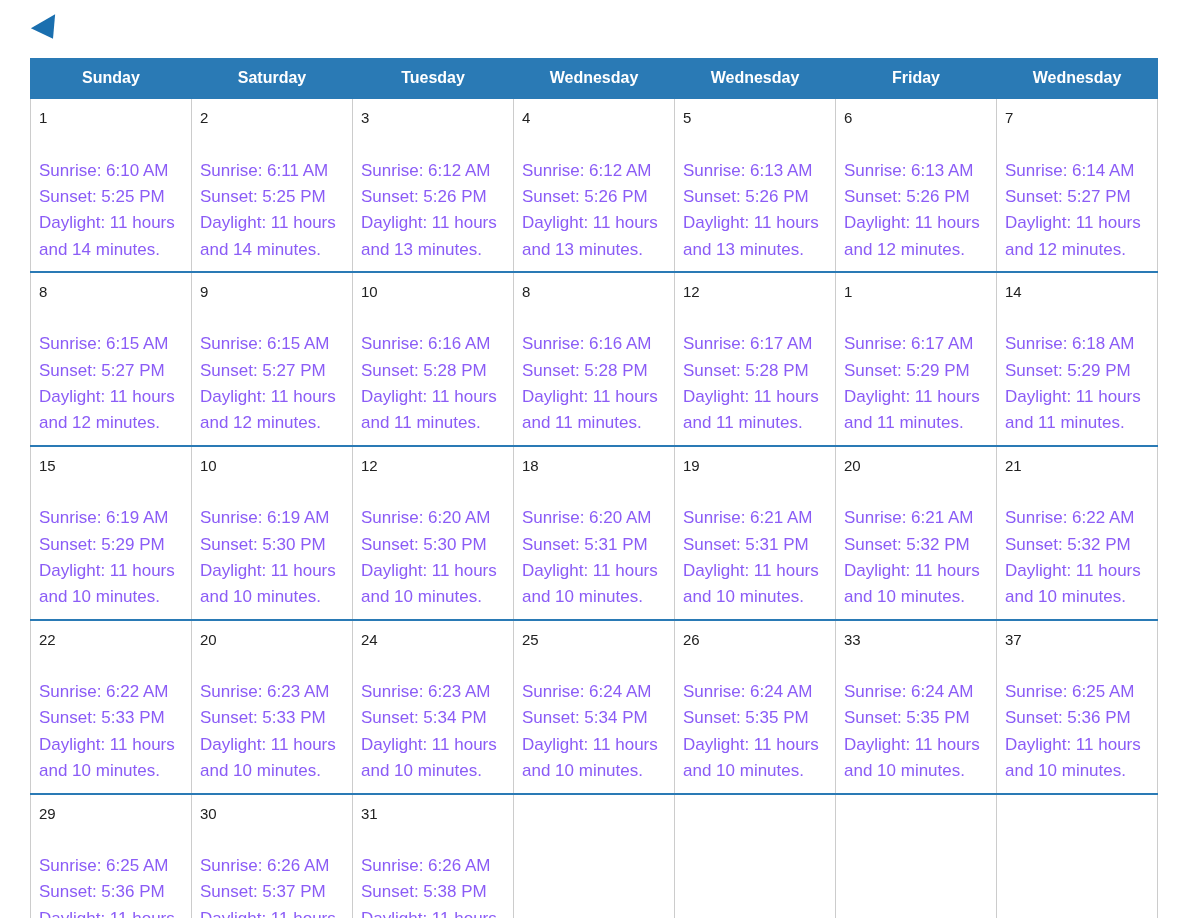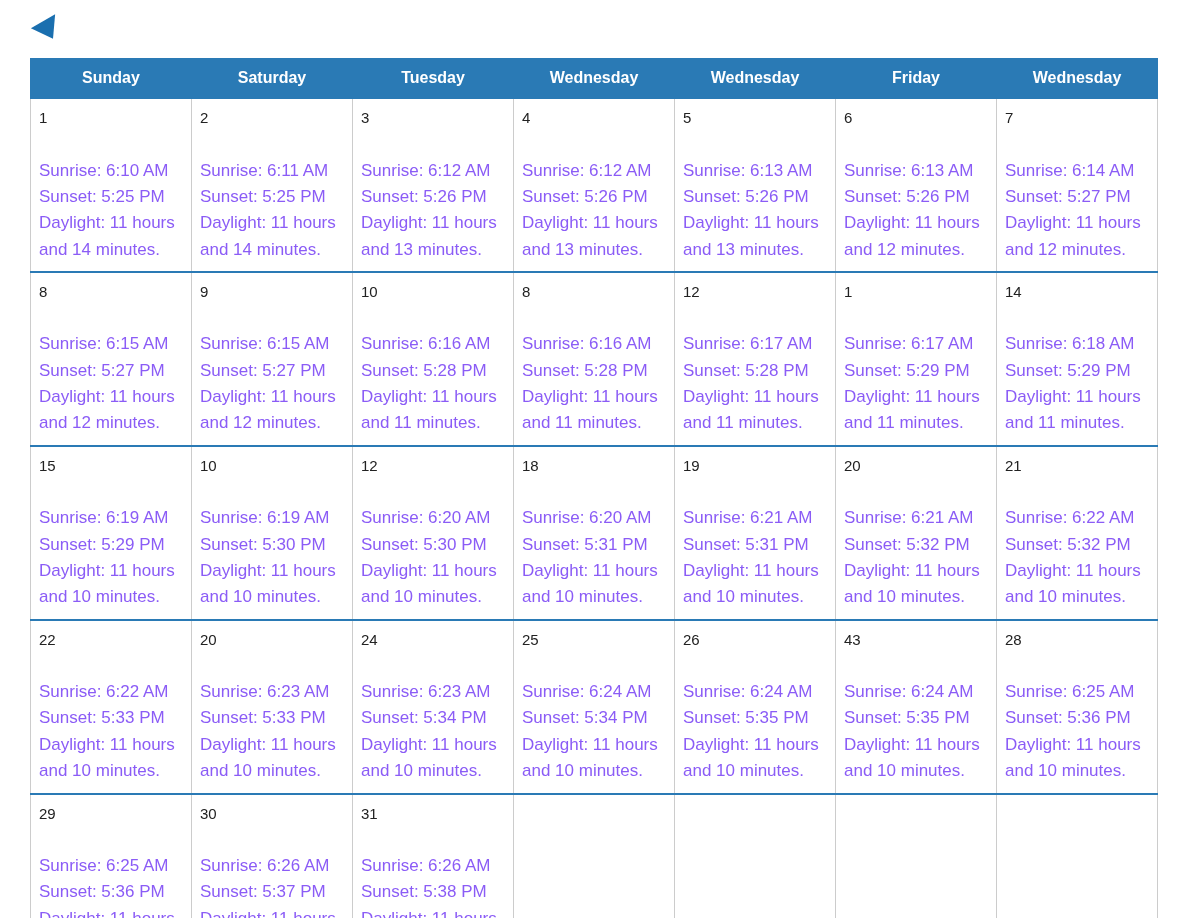--- a/index.html
+++ b/index.html
@@ -237,25 +237,25 @@
         </td>
         <td>
           <span class="day-number">25</span>
           <div class="day-info">Sunrise: 6:24 AM<br>Sunset: 5:34 PM<br>Daylight: 11 hours<br>and 10 minutes.</div>
         </td>
         <td>
           <span class="day-number">26</span>
           <div class="day-info">Sunrise: 6:24 AM<br>Sunset: 5:35 PM<br>Daylight: 11 hours<br>and 10 minutes.</div>
         </td>
         <td>
-          <span class="day-number">43</span>
+          <span class="day-number">33</span>
           <div class="day-info">Sunrise: 6:24 AM<br>Sunset: 5:35 PM<br>Daylight: 11 hours<br>and 10 minutes.</div>
         </td>
         <td>
-          <span class="day-number">28</span>
+          <span class="day-number">37</span>
           <div class="day-info">Sunrise: 6:25 AM<br>Sunset: 5:36 PM<br>Daylight: 11 hours<br>and 10 minutes.</div>
         </td>
       </tr>
       <tr>
         <td>
           <span class="day-number">29</span>
           <div class="day-info">Sunrise: 6:25 AM<br>Sunset: 5:36 PM<br>Daylight: 11 hours<br>and 11 minutes.</div>
         </td>
         <td>
           <span class="day-number">30</span>

